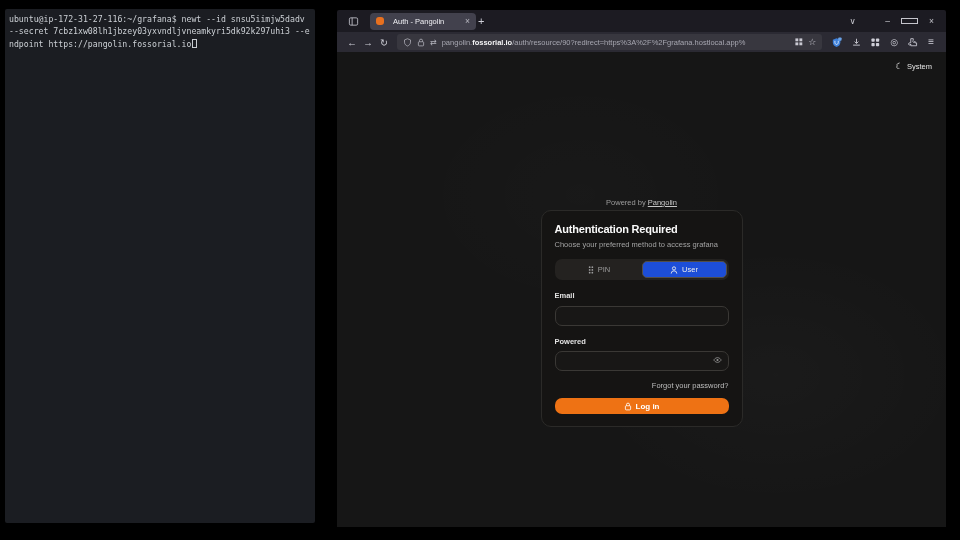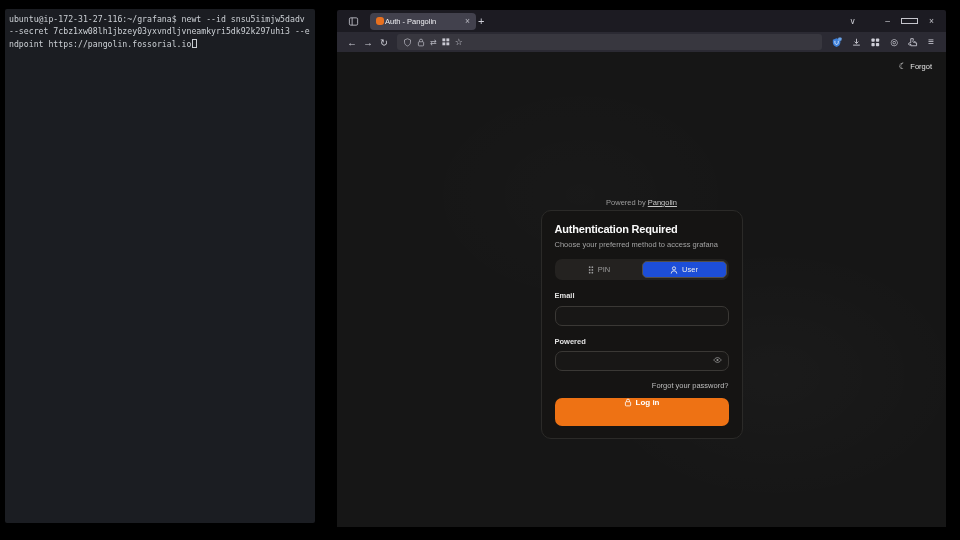--- a/index.html
+++ b/index.html
@@ -15,21 +15,21 @@
   .term-cursor { display:inline-block; width:4.5px; height:8.5px;
                  border:1px solid #c9cdd2; vertical-align:-1px; margin-left:1px; }
 
   
   .browser { position:absolute; left:337px; top:10px; width:609px; height:517px;
              background:#1c1b22; border-radius:2px; }
 
   .tabbar { height:22px; display:flex; align-items:center; padding-left:11px; }
   .ffview { width:11px; height:11px; margin-right:11px; flex:none; }
   .tab { width:106px; height:17px; background:#42414d; border-radius:4px;
-         display:flex; align-items:center; padding:0 6px; gap:1px; margin-right:2px; }
+         display:flex; align-items:center; padding:0 6px; gap:9px; margin-right:2px; }
   .tab-favicon { width:8px; height:8px; border-radius:3px; flex:none; }
   .tab-title { font-size:7.5px; color:#f0f0f4; flex:1; white-space:nowrap; overflow:hidden; }
   .tab-close { font-size:8.5px; color:#b9b9c2; line-height:1; }
   .newtab { color:#cfcfd8; font-size:11px; line-height:1; }
   .tab-spacer { flex:1; }
   .winctl { display:flex; align-items:center; }
   .winctl span { color:#c5c5cc; font-size:8.5px; width:17px; text-align:center; }
   .ctl-chevron { margin-right:18px; }
   .ctl-max-box { width:6px; height:6px; border:1px solid #c5c5cc; display:inline-block;
                  margin:0 5px; }
@@ -77,23 +77,23 @@
   .toggle-seg.active { background:#1d4ed8; border-color:#524e48; color:#ececec; }
 
   .field-label { font-size:7.5px; font-weight:bold; color:#e2e2e2; margin:11px 0 4px; }
   .input { width:100%; height:20px; background:#181716; border:1px solid #3a3835;
            border-radius:7px; outline:none; color:#eee; font-size:8px; padding:0 7px;
            font-family:"Liberation Sans", sans-serif; }
   .pw-wrap { position:relative; }
   .eye-btn { position:absolute; right:7px; top:6px; line-height:0; }
 
   .forgot { text-align:right; font-size:7.5px; color:#bdbdbd; margin-top:10px; }
-  .login-btn { margin-top:8px; width:100%; height:28px; border:none; border-radius:7px;
+  .login-btn { margin-top:8px; width:100%; height:16px; border:none; border-radius:7px;
                color:#fff; font-size:8px; font-weight:bold; display:flex;
-               align-items:flex-start; justify-content:center; gap:4px;
+               align-items:center; justify-content:center; gap:4px;
                font-family:"Liberation Sans", sans-serif; }
 </style>
 </head>
 <body>
 
 <div class="terminal">
   <div class="term-line">ubuntu@ip-172-31-27-116:~/grafana$ newt --id snsu5iimjw5dadv</div>
   <div class="term-line">--secret 7cbz1xw08lh1jbzey03yxvndljvneamkyri5dk92k297uhi3 --e</div>
   <div class="term-line"><span>ndpoint https://pangolin.fossorial.io</span><span class="term-cursor"></span></div>
 </div>
@@ -127,20 +127,21 @@
 
     <div class="urlbar">
       <svg width="9" height="9" viewBox="0 0 12 12">
         <path d="M6 1l4 1.6v3c0 2.6-1.9 4.3-4 5.1-2.1-.8-4-2.5-4-5.1v-3z" fill="none" stroke="#b6b6bf" stroke-width="1"></path>
       </svg>
       <svg width="8" height="9" viewBox="0 0 10 12">
         <rect x="1.5" y="5" width="7" height="5.5" rx="1" fill="none" stroke="#b6b6bf" stroke-width="1"></rect>
         <path d="M3 5V3.5a2 2 0 0 1 4 0V5" fill="none" stroke="#b6b6bf" stroke-width="1"></path>
       </svg>
       <span class="url-swap">⇄</span>
+      <span class="url-text"><span>pangolin.</span><span class="url-host-main">fossorial.io</span><span>/auth/resource/90?redirect=https%3A%2F%2Fgrafana.hostlocal.app%</span></span>
       <svg width="8" height="8" viewBox="0 0 10 10">
         <rect x="0.5" y="0.5" width="3.6" height="3.6" fill="#c9c9d2"></rect>
         <rect x="5.5" y="0.5" width="3.6" height="3.6" fill="#c9c9d2"></rect>
         <rect x="0.5" y="5.5" width="3.6" height="3.6" fill="#c9c9d2"></rect>
         <rect x="5.5" y="5.5" width="3.6" height="3.6" fill="#c9c9d2"></rect>
       </svg>
       <span class="url-star">☆</span>
     </div>
 
     <div class="ext-icons">
@@ -164,21 +165,21 @@
         <path d="M4.5 2h3v2a1.3 1.3 0 1 0 2 1.1V7h2v3.5h-7V8.4A1.3 1.3 0 1 1 3.4 7H4.5z" transform="translate(-1.2 0)" fill="none" stroke="#cfcfd8" stroke-width="1"></path>
       </svg>
       <span class="menu-glyph">≡</span>
     </div>
   </div>
 
   <div class="content">
 
     <div class="theme-toggle">
       <span class="moon">☾</span>
-      <span>Forgot</span>
+      <span>System</span>
     </div>
 
     <div class="powered">
       <span>Powered by</span>
       <a href="#">Pangolin</a>
     </div>
 
     <div class="card">
       <div class="card-title">Authentication Required</div>
       <div class="card-sub">Choose your preferred method to access grafana</div>

